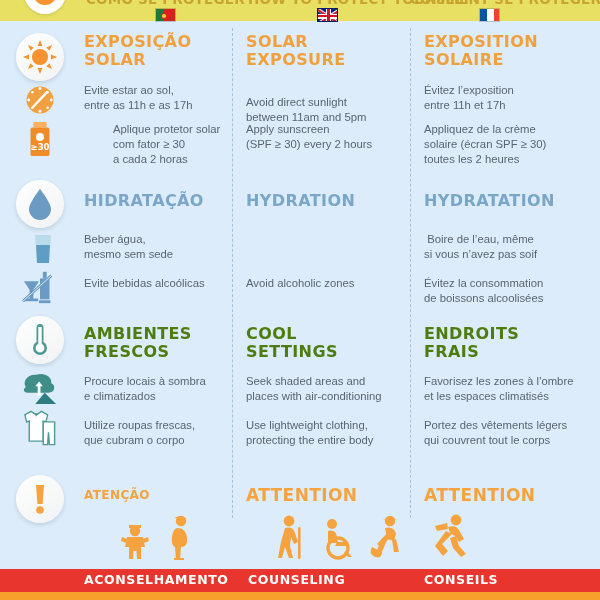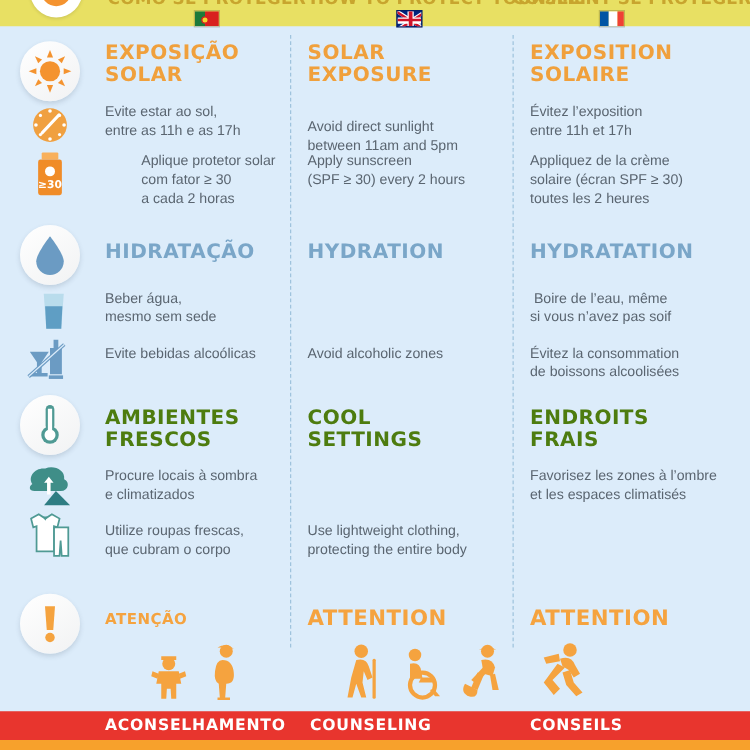--- a/index.html
+++ b/index.html
@@ -323,38 +323,42 @@
 
   <div class="small-icon" style="left:19px; top:368px;">
     <svg width="40" height="34" viewBox="0 0 42 36">
       <path d="M6 16 C2 10 8 2 17 3 C24 0 34 4 33 12 C38 14 37 22 30 22 L8 22 C3 22 3 18 6 16 Z" fill="#3f8e88"></path>
       <path d="M20 10 l4 5 h-2.5 v10 h-3 v-10 h-2.5 z" fill="#ffffff"></path>
       <path d="M26 22 L38 34 L16 34 Z" fill="#2e7d83"></path>
     </svg>
   </div>
   <div class="body-text c1" style="top:374px;">Procure locais à sombra
 e climatizados</div>
+  <div class="body-text c2" style="top:374px;">Seek shaded areas and
+places with air-conditioning</div>
   <div class="body-text c3" style="top:374px;">Favorisez les zones à l’ombre
 et les espaces climatisés</div>
 
   <div class="small-icon" style="left:17px; top:407px;">
     <svg width="46" height="44" viewBox="0 0 48 46">
       <g fill="#ffffff" stroke="#4f9a94" stroke-width="1.6">
         <path d="M9 8 L16 4 L22 8 L28 4 L35 8 L33 16 L30 15 L30 38 L14 38 L14 15 L11 16 Z"></path>
       </g>
       <path d="M20 6 L22 10 L24 6" fill="#4f9a94"></path>
       <g fill="#ffffff" stroke="#4f9a94" stroke-width="1.6">
         <path d="M30 16 L43 16 L43 42 L37 42 L36 28 L35 42 L30 42 Z"></path>
       </g>
     </svg>
   </div>
   <div class="body-text c1" style="top:418px;">Utilize roupas frescas,
 que cubram o corpo</div>
   <div class="body-text c2" style="top:418px;">Use lightweight clothing,
 protecting the entire body</div>
+  <div class="body-text c3" style="top:418px;">Portez des vêtements légers
+qui couvrent tout le corps</div>
 
   <div class="badge" style="left:16px; top:475px;">
     <svg width="14" height="32" viewBox="0 0 14 32">
       <path d="M3 2 h8 l-1.4 19 h-5.2 z" fill="#f5a33f"></path>
       <circle cx="7" cy="27" r="3.8" fill="#f5a33f"></circle>
     </svg>
   </div>
   <div class="sec-title t-warn" style="left:84px; top:486px; font-size:12px;">ATENÇÃO</div>
   <div class="sec-title t-warn" style="left:246px; top:486px; font-size:17px;">ATTENTION</div>
   <div class="sec-title t-warn" style="left:424px; top:486px; font-size:17px;">ATTENTION</div>

